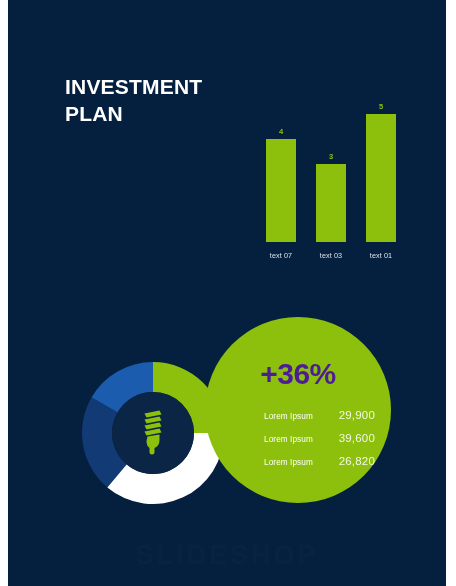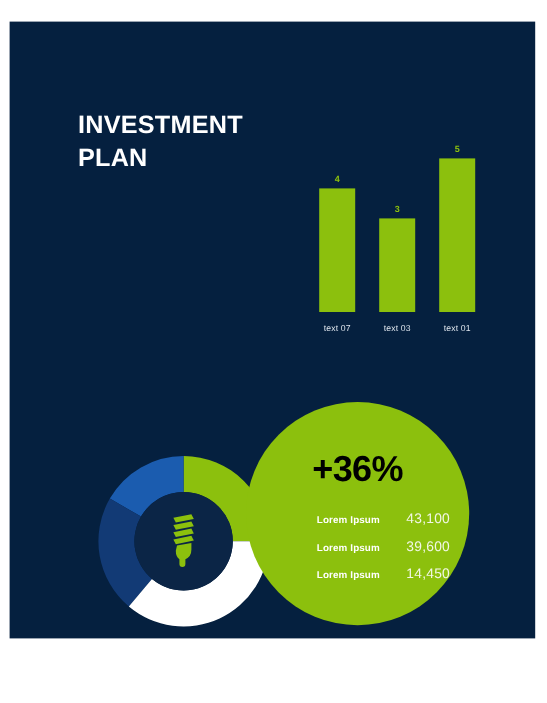--- a/index.html
+++ b/index.html
@@ -11,23 +11,23 @@
     width: 456px;
     height: 586px;
     overflow: hidden;
     font-family: "Liberation Sans", sans-serif;
   }
 
   
   #slide {
     position: absolute;
     left: 8px;
-    top: 18px;
+    top: 0px;
     width: 438px;
-    height: 514px;
+    height: 586px;
     background: #05203f;
     overflow: hidden;
   }
 
   
   #title {
     position: absolute;
     left: 57px;
     top: 74px;
     width: 200px;
@@ -116,41 +116,41 @@
     height: 186px;
     border-radius: 50%;
     background: #8cc00d;
   }
   #pct {
     position: absolute;
     left: 0;
     top: 40px;
     width: 186px;
     text-align: center;
-    color: #000000;
+    color: #4c1d95;
     font-size: 30px;
     font-weight: bold;
     letter-spacing: -0.5px;
   }
   #stats {
     position: absolute;
     left: 24px;
     top: 92px;
     width: 146px;
   }
   .stat-row {
     display: flex;
     justify-content: space-between;
     align-items: baseline;
     margin-bottom: 11px;
   }
   .stat-label {
     color: #ffffff;
     font-size: 8.2px;
-    font-weight: bold;
+    font-weight: normal;
     letter-spacing: 0.1px;
     padding-left: 35px;
   }
   .stat-value {
     color: #f2f7e6;
     font-size: 11.5px;
     letter-spacing: 0.2px;
   }
 
   
@@ -223,31 +223,31 @@
       </g>
     </svg>
   </div>
 
   <div id="highlight-circle">
     <div id="pct">+36%</div>
     <div id="stats">
 
       <div class="stat-row">
         <span class="stat-label">Lorem Ipsum</span>
-        <span class="stat-value">43,100</span>
+        <span class="stat-value">29,900</span>
       </div>
 
       <div class="stat-row">
         <span class="stat-label">Lorem Ipsum</span>
         <span class="stat-value">39,600</span>
       </div>
 
       <div class="stat-row">
         <span class="stat-label">Lorem Ipsum</span>
-        <span class="stat-value">14,450</span>
+        <span class="stat-value">26,820</span>
       </div>
 
     </div>
   </div>
 
   <div id="watermark">SLIDESHOP</div>
 
 </div>
 
 </body></html>

